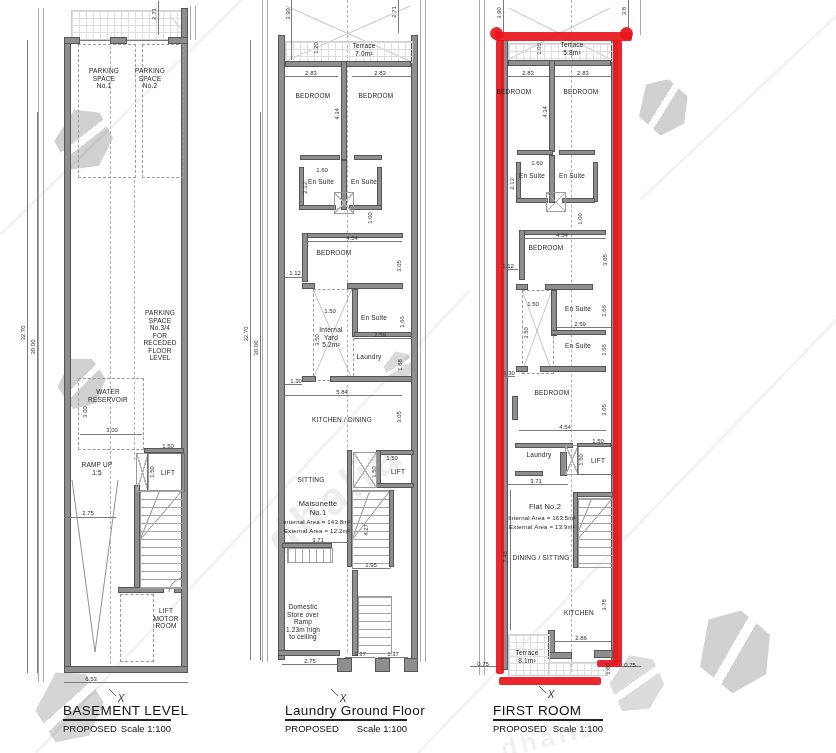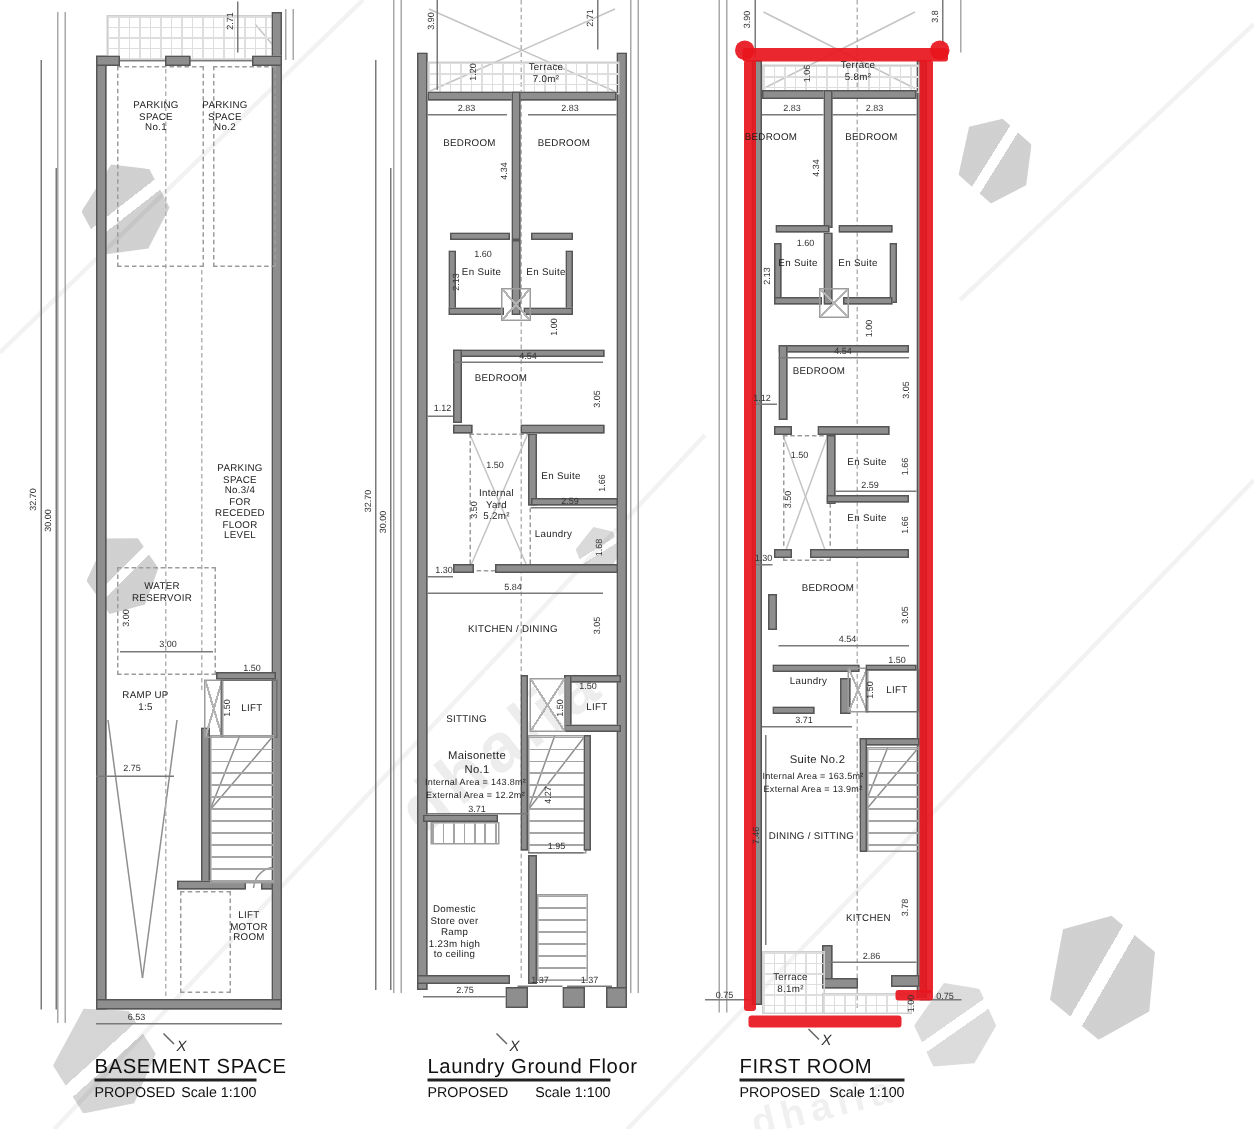--- a/index.html
+++ b/index.html
@@ -156,21 +156,21 @@
     <i class="dm" style="left:88px;top:513px;">2.75</i>
     <i class="dm" style="left:168px;top:446px;">1.50</i>
     <i class="dmv" style="left:152px;top:472px;">1.50</i>
     <i class="lb" style="left:168px;top:473px;">LIFT</i>
     <i class="lb" style="left:166px;top:618px;">LIFT
 MOTOR
 ROOM</i>
     <i class="dm" style="left:91px;top:679px;">6.53</i>
     <i class="xmk" style="left:121px;top:698px;">X</i>
     <div class="ptitle" style="left:63px;top:703px;width:108px;">
-      <div class="pt1">BASEMENT SPACE</div>
+      <div class="pt1">BASEMENT LEVEL</div>
       <div class="pt2">
           <span>PROPOSED</span>
           <span>Scale 1:100</span>
         </div>
     </div>
   </div>
 
   <div>
     <div class="pl" style="left:262px;top:0;height:662px;"></div>
     <div class="pl" style="left:267px;top:0;height:662px;"></div>
@@ -388,21 +388,21 @@
     <i class="dmv" style="left:604px;top:350px;">1.66</i>
     <i class="dm" style="left:509px;top:373px;">1.30</i>
     <i class="lb" style="left:552px;top:393px;">BEDROOM</i>
     <i class="dmv" style="left:604px;top:410px;">3.05</i>
     <i class="dm" style="left:565px;top:427px;">4.54</i>
     <i class="lb" style="left:539px;top:455px;">Laundry</i>
     <i class="dm" style="left:598px;top:441px;">1.50</i>
     <i class="dmv" style="left:581px;top:460px;">1.50</i>
     <i class="lb" style="left:598px;top:461px;">LIFT</i>
     <i class="dm" style="left:536px;top:481px;">3.71</i>
-    <i class="lb big" style="left:545px;top:506px;">Suite No.2</i>
+    <i class="lb big" style="left:545px;top:506px;">Flat No.2</i>
     <i class="lb ar" style="left:542px;top:519px;">Internal Area  = 163.5m²</i>
     <i class="lb ar" style="left:542px;top:528px;">External Area =   13.9m²</i>
     <i class="lb" style="left:541px;top:558px;">DINING / SITTING</i>
     <i class="dmv" style="left:505px;top:557px;">7.46</i>
     <i class="lb" style="left:579px;top:613px;">KITCHEN</i>
     <i class="dmv" style="left:604px;top:605px;">3.78</i>
     <i class="dm" style="left:581px;top:638px;">2.86</i>
     <i class="lb" style="left:527px;top:656px;">Terrace
 8.1m²</i>
     <i class="dm" style="left:483px;top:664px;">0.75</i>

